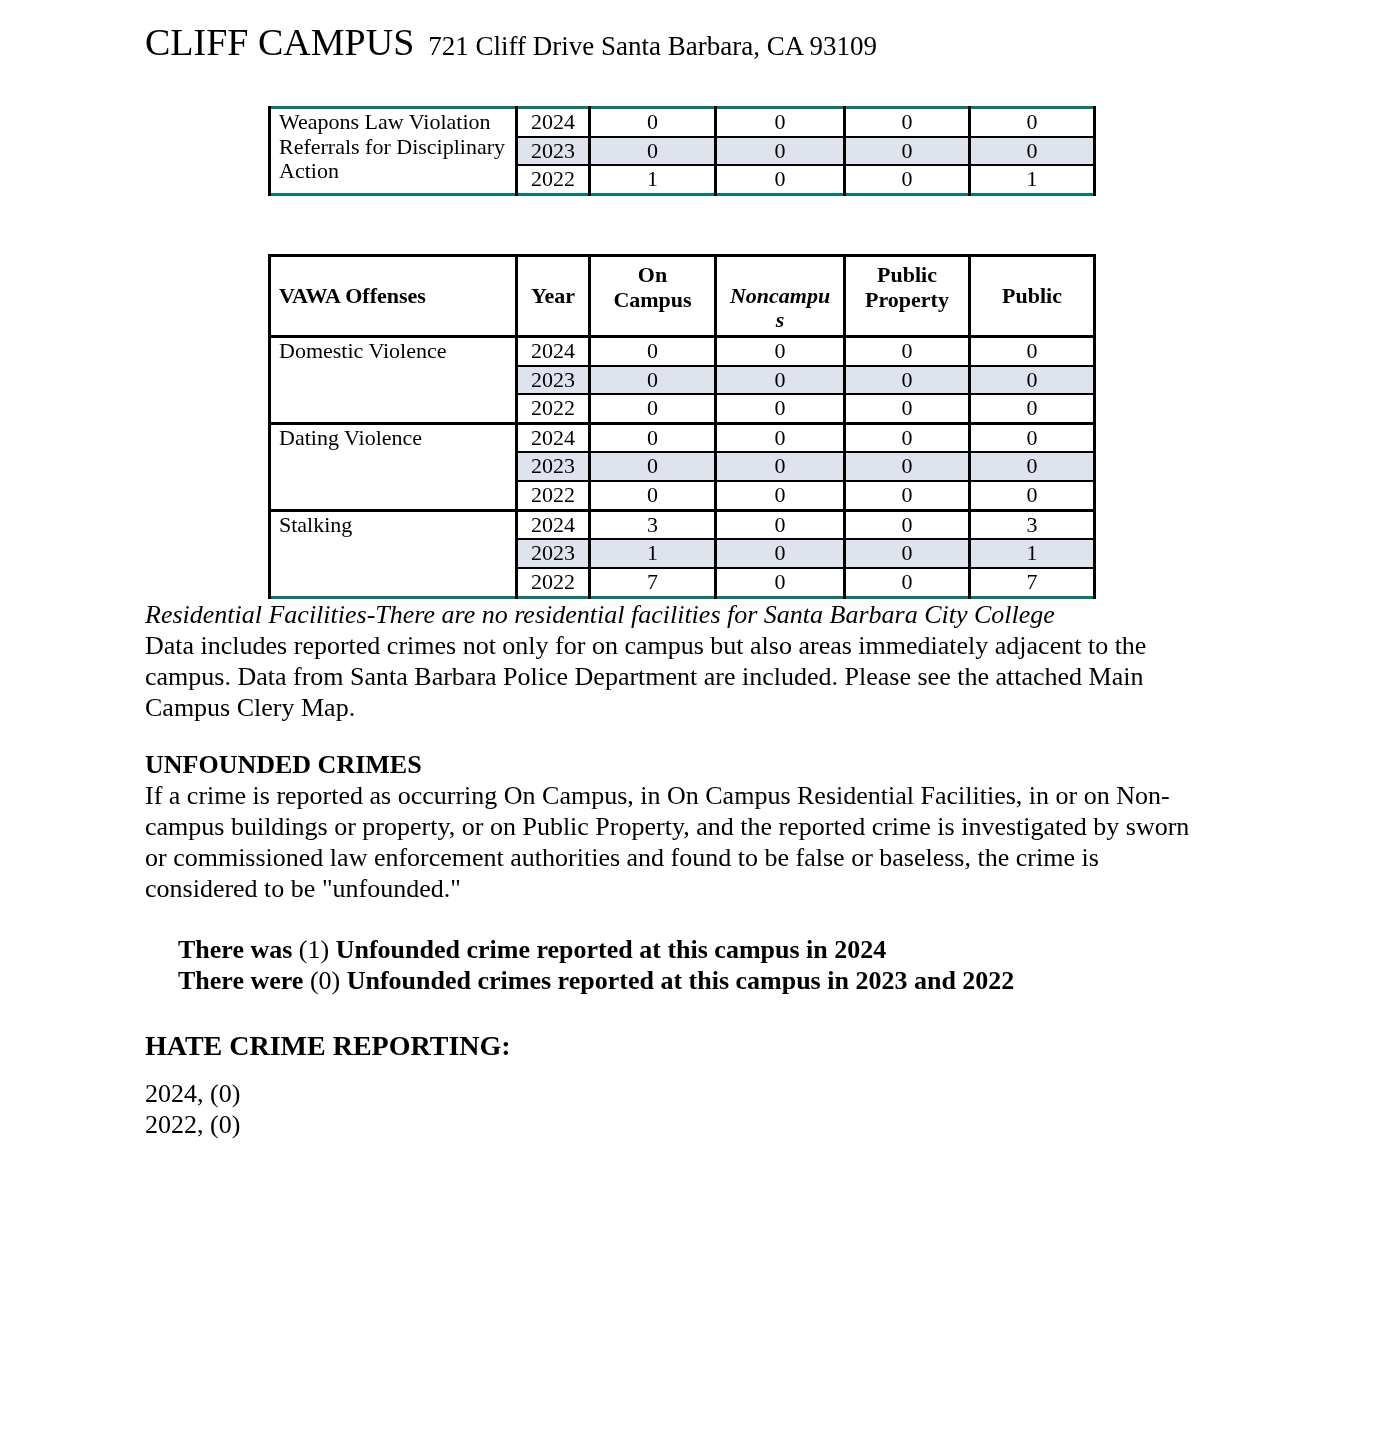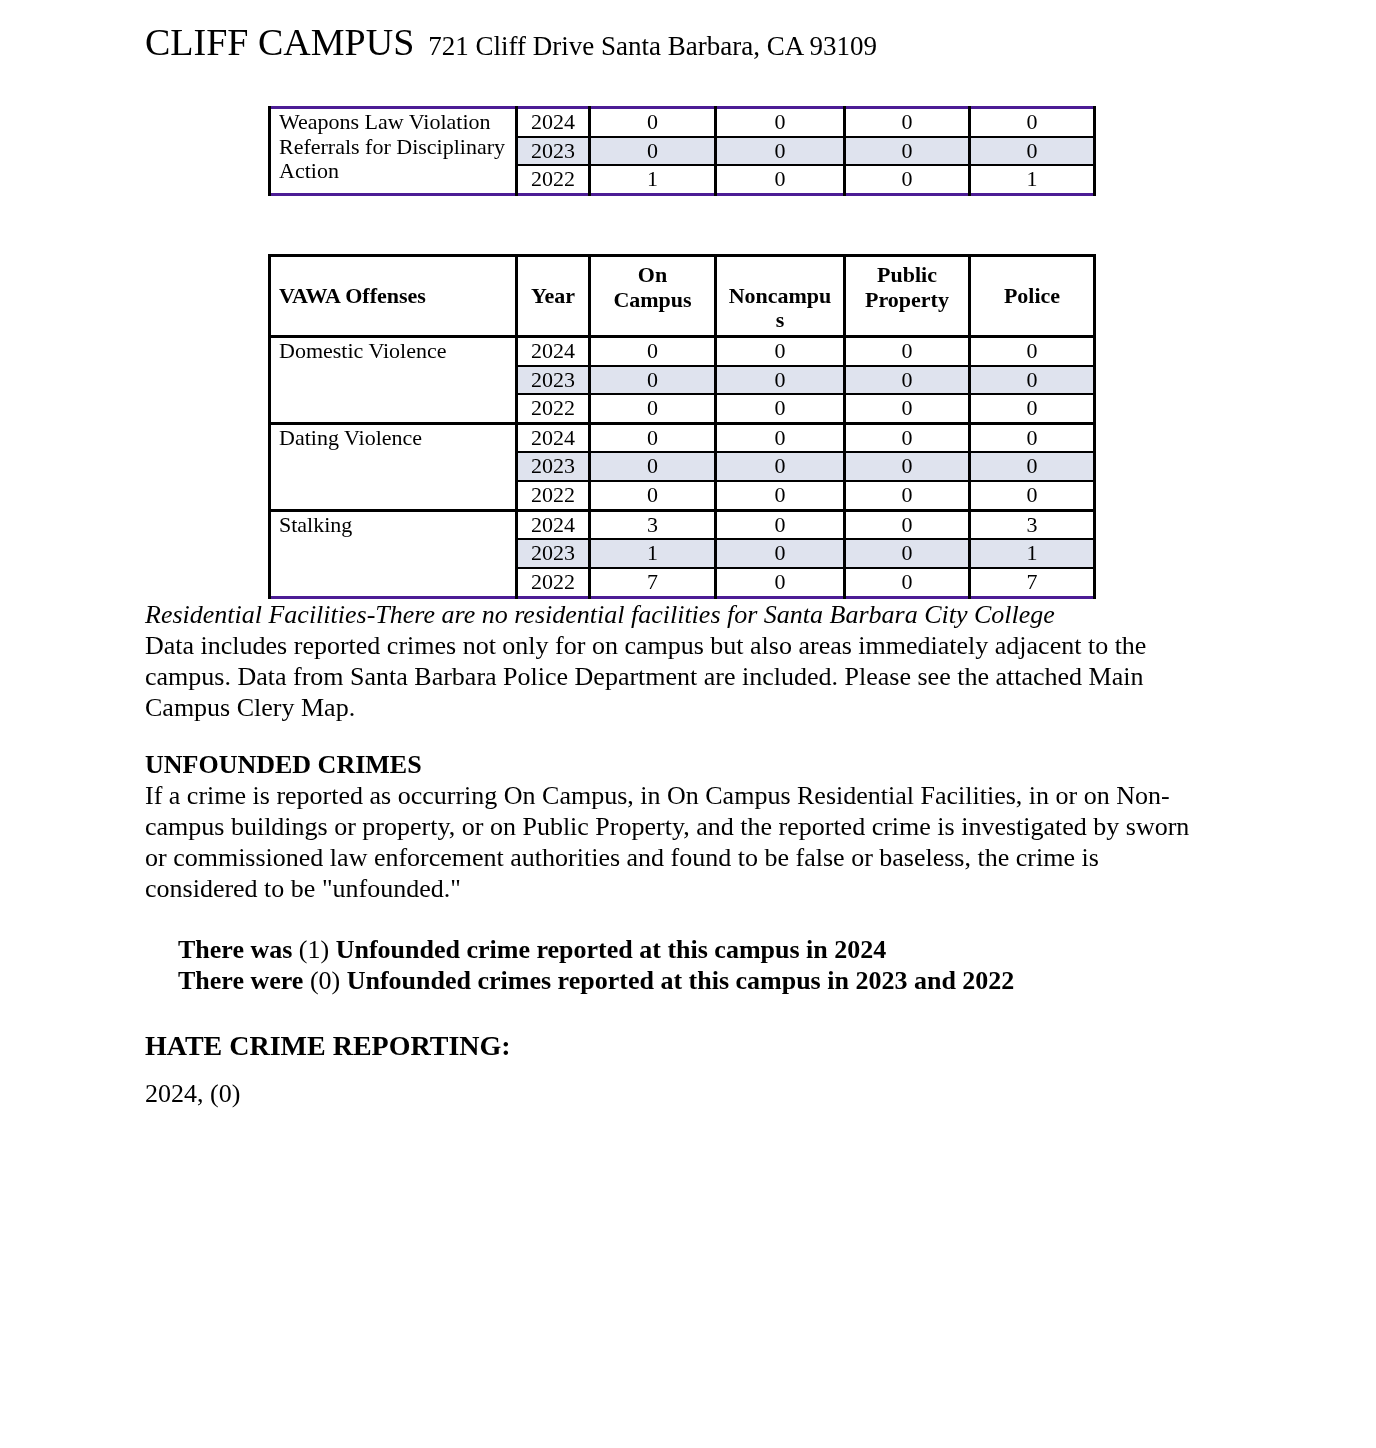--- a/index.html
+++ b/index.html
@@ -11,35 +11,35 @@
   .page { box-sizing:border-box; width:1376px; padding:20px 166px 0 145px; }
 
   
   .title-line { white-space:nowrap; margin:0; }
   .title { font-size:38px; }
   .subtitle { font-size:27px; margin-left:10px; }
 
   
   table.stats {
     border-collapse:collapse; table-layout:fixed; width:825px;
-    margin-left:123px; border:3px solid #4c1d95; font-size:22px;
+    margin-left:123px; border:3px solid #0f766e; font-size:22px;
   }
   table.stats td, table.stats th {
     border:2px solid #000; border-left-width:3px; border-right-width:3px;
     padding:1px 4px; text-align:center; line-height:1.12; overflow:hidden;
   }
   table.stats th { font-weight:bold; border-top-width:3px; border-bottom-width:3px; padding:2px 8px; vertical-align:middle; }
   table.stats td.offense { text-align:left; vertical-align:top; padding:1px 4px 1px 8px; }
   table.stats th.offense-h { text-align:left; padding-left:8px; }
   tr.group-start td { border-top-width:3px; }
   .wt { margin-top:42px; }
   .vawa { margin-top:58px;padding-left:16px; }
   .vawa th { height:70px; }
   .va-top { vertical-align:top !important; padding-top:6px !important; }
-  .va-bottom { vertical-align:bottom !important; padding-bottom:2px !important; }
+  .va-bottom { vertical-align:bottom !important; padding-bottom:2px !important;font-style:italic; }
   .break-force { display:inline-block; max-width:106px; word-break:break-all; line-height:1.12; }
 
   
   p.body { font-size:26px; line-height:31px; margin:0; }
   .data-note { margin-top:38px; }
   .residential { margin-top:56px; font-style:italic; }
   .unfounded-block { margin-top:26px; }
   .unfounded-block h3 { font-size:26px; line-height:31px; margin:0; font-weight:bold; }
   .institutions { margin-top:40px; }
   .statements { margin-top:30px; font-size:26px; line-height:31px;margin-left:33px; }
@@ -102,21 +102,21 @@
         <col style="width:125px">
         <col style="width:125px">
     </colgroup>
     <thead>
       <tr>
         <th class="offense-h">VAWA Offenses</th>
         <th>Year</th>
         <th class="va-top">On Campus</th>
         <th class="va-bottom"><span class="break-force">Noncampus</span></th>
         <th class="va-top">Public Property</th>
-        <th>Police</th>
+        <th>Public</th>
       </tr>
     </thead>
     <tbody>
 
       <tr class="group-start">
         <td class="offense" rowspan="3">Domestic Violence</td>
         <td>2024</td>
         <td>0</td>
         <td>0</td>
         <td>0</td>
@@ -205,15 +205,16 @@
       <span class="b">There were</span>
       <span>(0)</span>
       <span class="b">Unfounded crimes reported at this campus in 2023 and 2022</span>
     </p>
   </div>
 
   <h3 class="hate-heading">HATE CRIME REPORTING:</h3>
 
   <div class="years">
     <div>2024, (0)</div>
+    <div>2022, (0)</div>
   </div>
 
 </div>
 
 </body></html>

